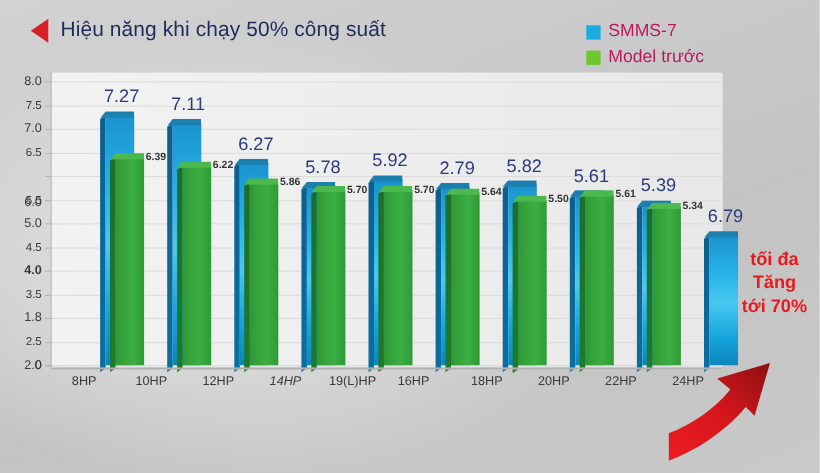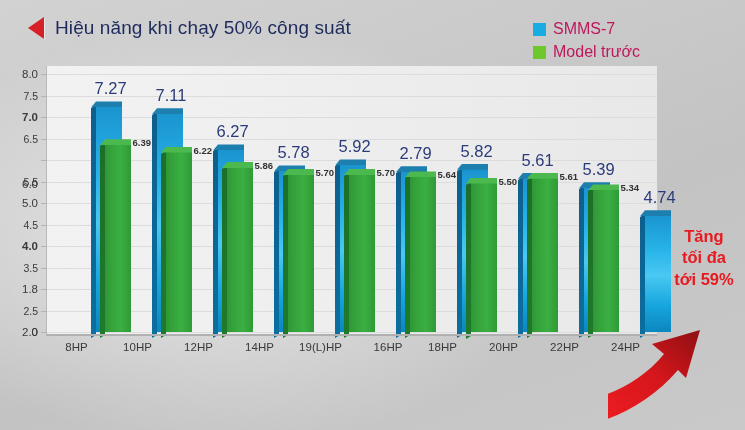--- a/index.html
+++ b/index.html
@@ -125,21 +125,21 @@
 <div class="plot">
   <div id="grid-layer">
       <div class="gridline" style="top: 8px;"></div>
       <div class="tick" style="top: 8px;"></div>
       <div class="ylabel major" style="top: 8px;">8.0</div>
       <div class="gridline" style="top: 29.5px;"></div>
       <div class="tick" style="top: 29.5px;"></div>
       <div class="ylabel" style="top: 29.5px;">7.5</div>
       <div class="gridline" style="top: 51px;"></div>
       <div class="tick" style="top: 51px;"></div>
-      <div class="ylabel major" style="top: 51px; font-weight: bold;">7.0</div>
+      <div class="ylabel major" style="top: 51px;">7.0</div>
       <div class="gridline" style="top: 72.5px;"></div>
       <div class="tick" style="top: 72.5px;"></div>
       <div class="ylabel" style="top: 72.5px;">6.5</div>
       <div class="gridline" style="top: 94px;"></div>
       <div class="tick" style="top: 94px;"></div>
       <div class="ylabel major" style="top: 94px; margin-top: 24px;">6.0</div>
       <div class="gridline" style="top: 115.5px;"></div>
       <div class="tick" style="top: 115.5px;"></div>
       <div class="ylabel" style="top: 115.5px;">5.5</div>
       <div class="gridline" style="top: 137px;"></div>
@@ -294,42 +294,42 @@
       </div>
       <div class="val-blue" style="left: 499.5px; top: 94.23px;">5.39</div>
       <div class="val-green" style="left: 537.5px; top: 116.38px;">5.34</div>
       <div class="group" style="left: 566.5px; width: 26px;">
         <div class="bar bar-blue" style="left: -4.5px; width: 26px; height: 117.82px; bottom: 4px;">
           <span class="side"></span>
           <span class="face"></span>
           <span class="top"></span>
         </div>
       </div>
-      <div class="val-blue" style="left: 560.5px; top: 122.18px;">4.74</div>
+      <div class="val-blue" style="left: 560.5px; top: 122.18px;">6.79</div>
     </div>
   <div class="axis-base"></div>
 </div>
 
 <div class="xlabels" id="xlabels">
     <div class="xlabel" style="left: 30.5px;">8HP</div>
     <div class="xlabel" style="left: 91.5px;">10HP</div>
     <div class="xlabel" style="left: 152.5px;">12HP</div>
-    <div class="xlabel" style="left: 213.5px;">14HP</div>
+    <div class="xlabel" style="left: 213.5px; font-style: italic;">14HP</div>
     <div class="xlabel" style="left: 274.5px;">19(L)HP</div>
-    <div class="xlabel" style="left: 342px;">16HP</div>
+    <div class="xlabel" style="left: 330px;">16HP</div>
     <div class="xlabel" style="left: 396.5px;">18HP</div>
     <div class="xlabel" style="left: 457.5px;">20HP</div>
     <div class="xlabel" style="left: 518.5px;">22HP</div>
     <div class="xlabel" style="left: 579.5px;">24HP</div>
   </div>
 
 <div class="note">
+  <div>tối đa</div>
   <div>Tăng</div>
-  <div>tối đa</div>
-  <div>tới 59%</div>
+  <div>tới 70%</div>
 </div>
 
 <svg class="arrow" viewBox="0 0 137 112">
   <defs>
     <linearGradient id="ag" x1="0" y1="1" x2="1" y2="0">
       <stop offset="0" stop-color="#f01d22"></stop>
       <stop offset="0.55" stop-color="#d4161b"></stop>
       <stop offset="1" stop-color="#8d0f13"></stop>
     </linearGradient>
   </defs>

